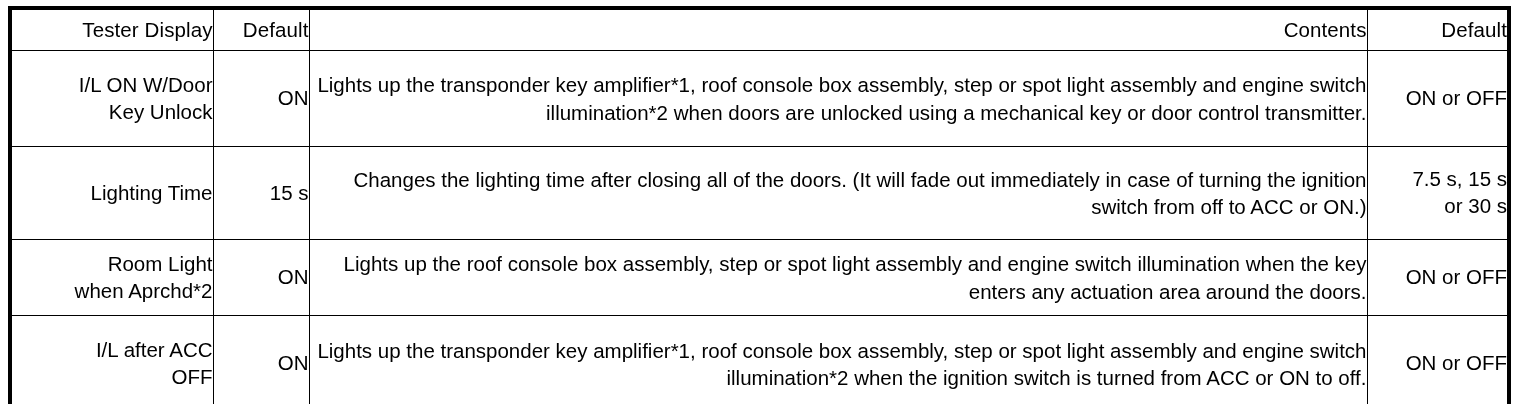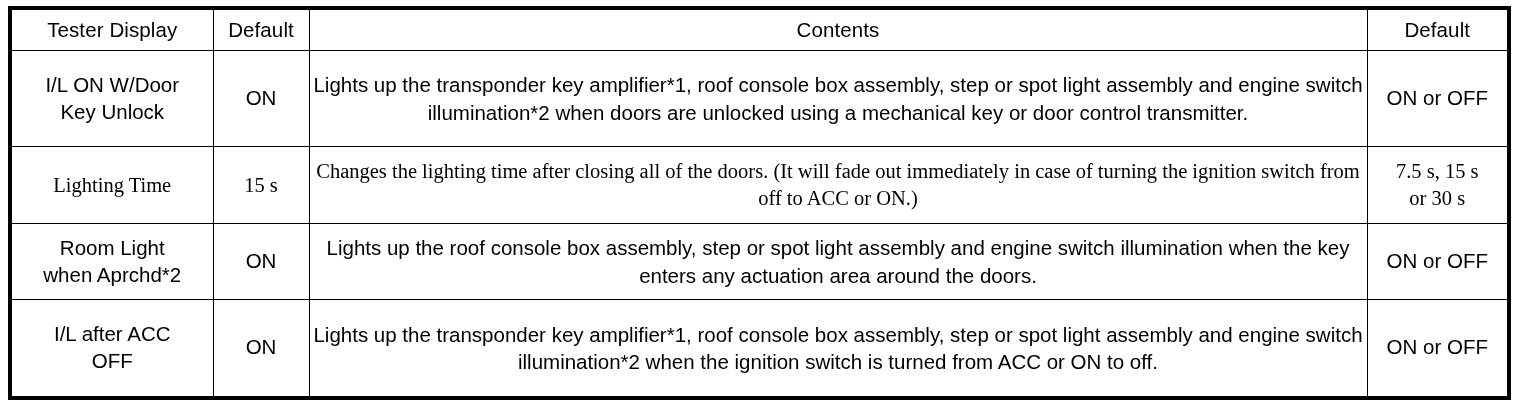--- a/index.html
+++ b/index.html
@@ -31,21 +31,21 @@
     width: 1499px;
     height: 391px;
     border: 4px solid #000000;
   }
 
   table.spec-table td,
   table.spec-table th {
     border: 1.5px solid #000000;
     padding: 0;
     vertical-align: middle;
-    text-align: center;
+    text-align: right;
     font-weight: normal;
   }
 
   
   col.c-tester   { width: 203px; }
   col.c-default  { width: 96px;  }
   col.c-contents { width: 1058px;}
   col.c-setting  { width: 142px; }
 
   
@@ -81,21 +81,21 @@
     line-height: 1.32;
   }
   td.cell-setting {
     padding: 4px 0 4px 8px;
     white-space: pre-line;
     line-height: 1.30;
   }
 
   
   tr.row-0 { height: 96px; margin-top: 48px; }
-  tr.row-1 { height: 77px; font-family: Liberation Serif, serif; }
+  tr.row-1 { height: 93px; }
   tr.row-2 { height: 76px; }
   tr.row-3 { height: 98px; }
 
   .bold-term { font-weight: normal; }
 </style>
 </head>
 <body>
 
 <div class="table-wrap">
   <table class="spec-table">

